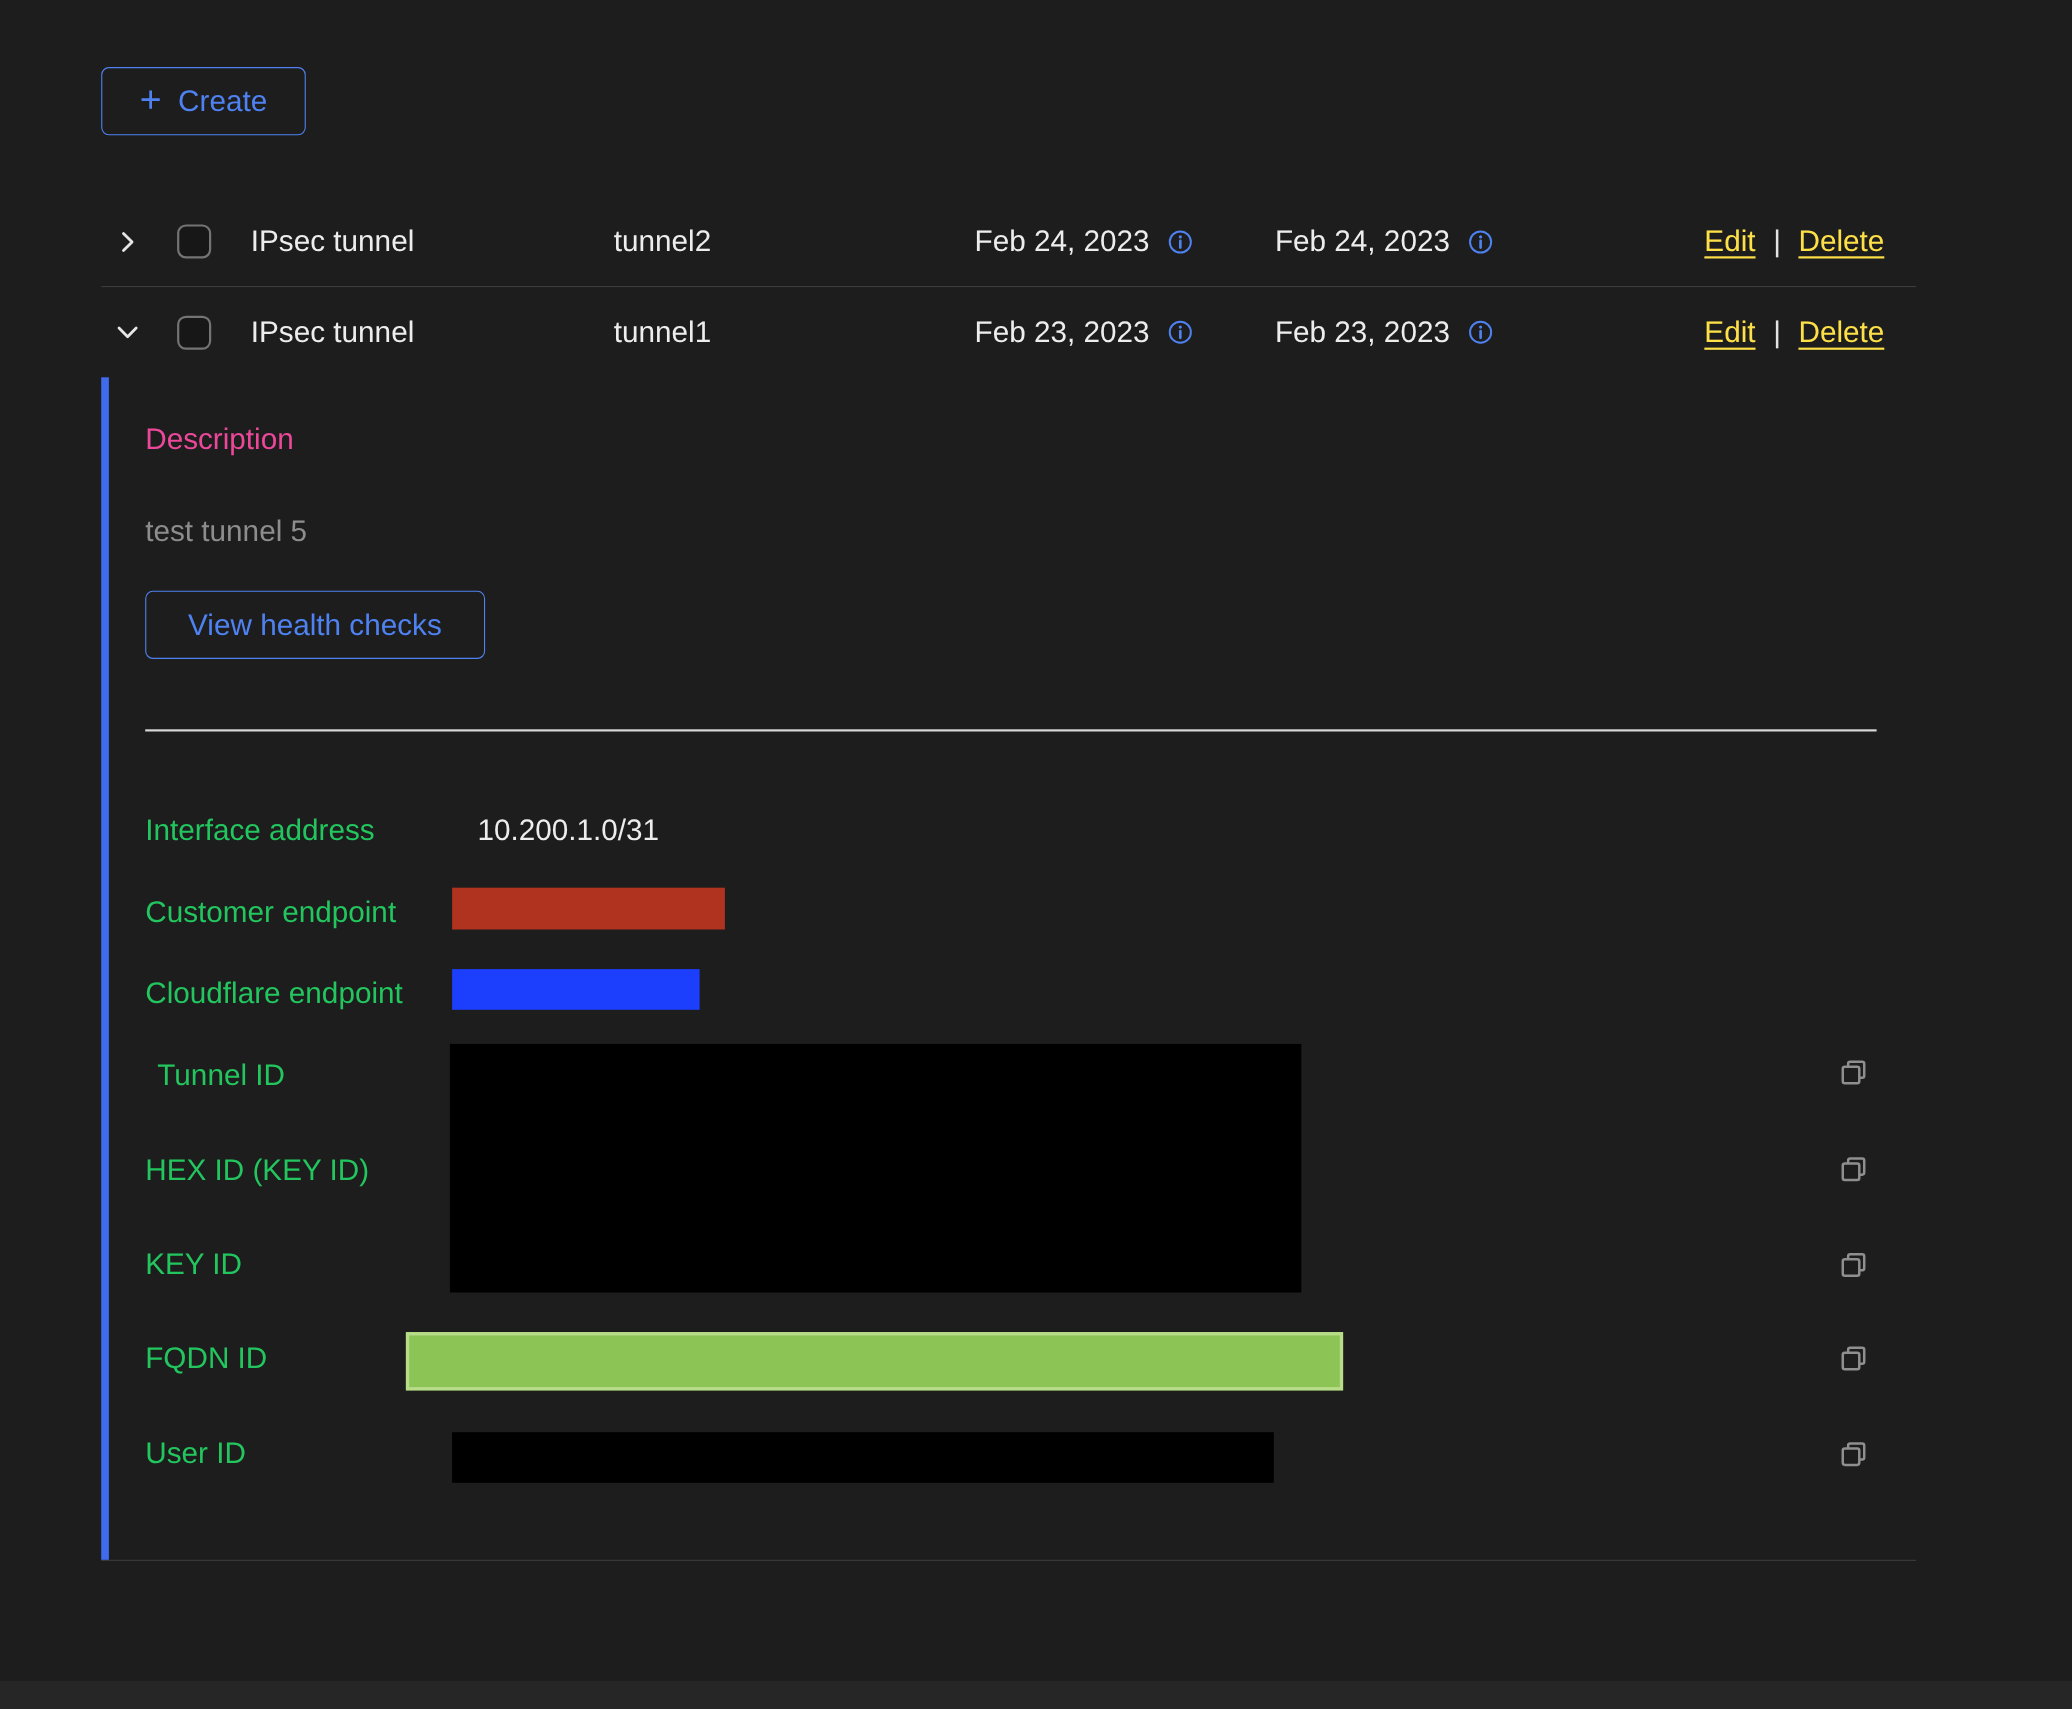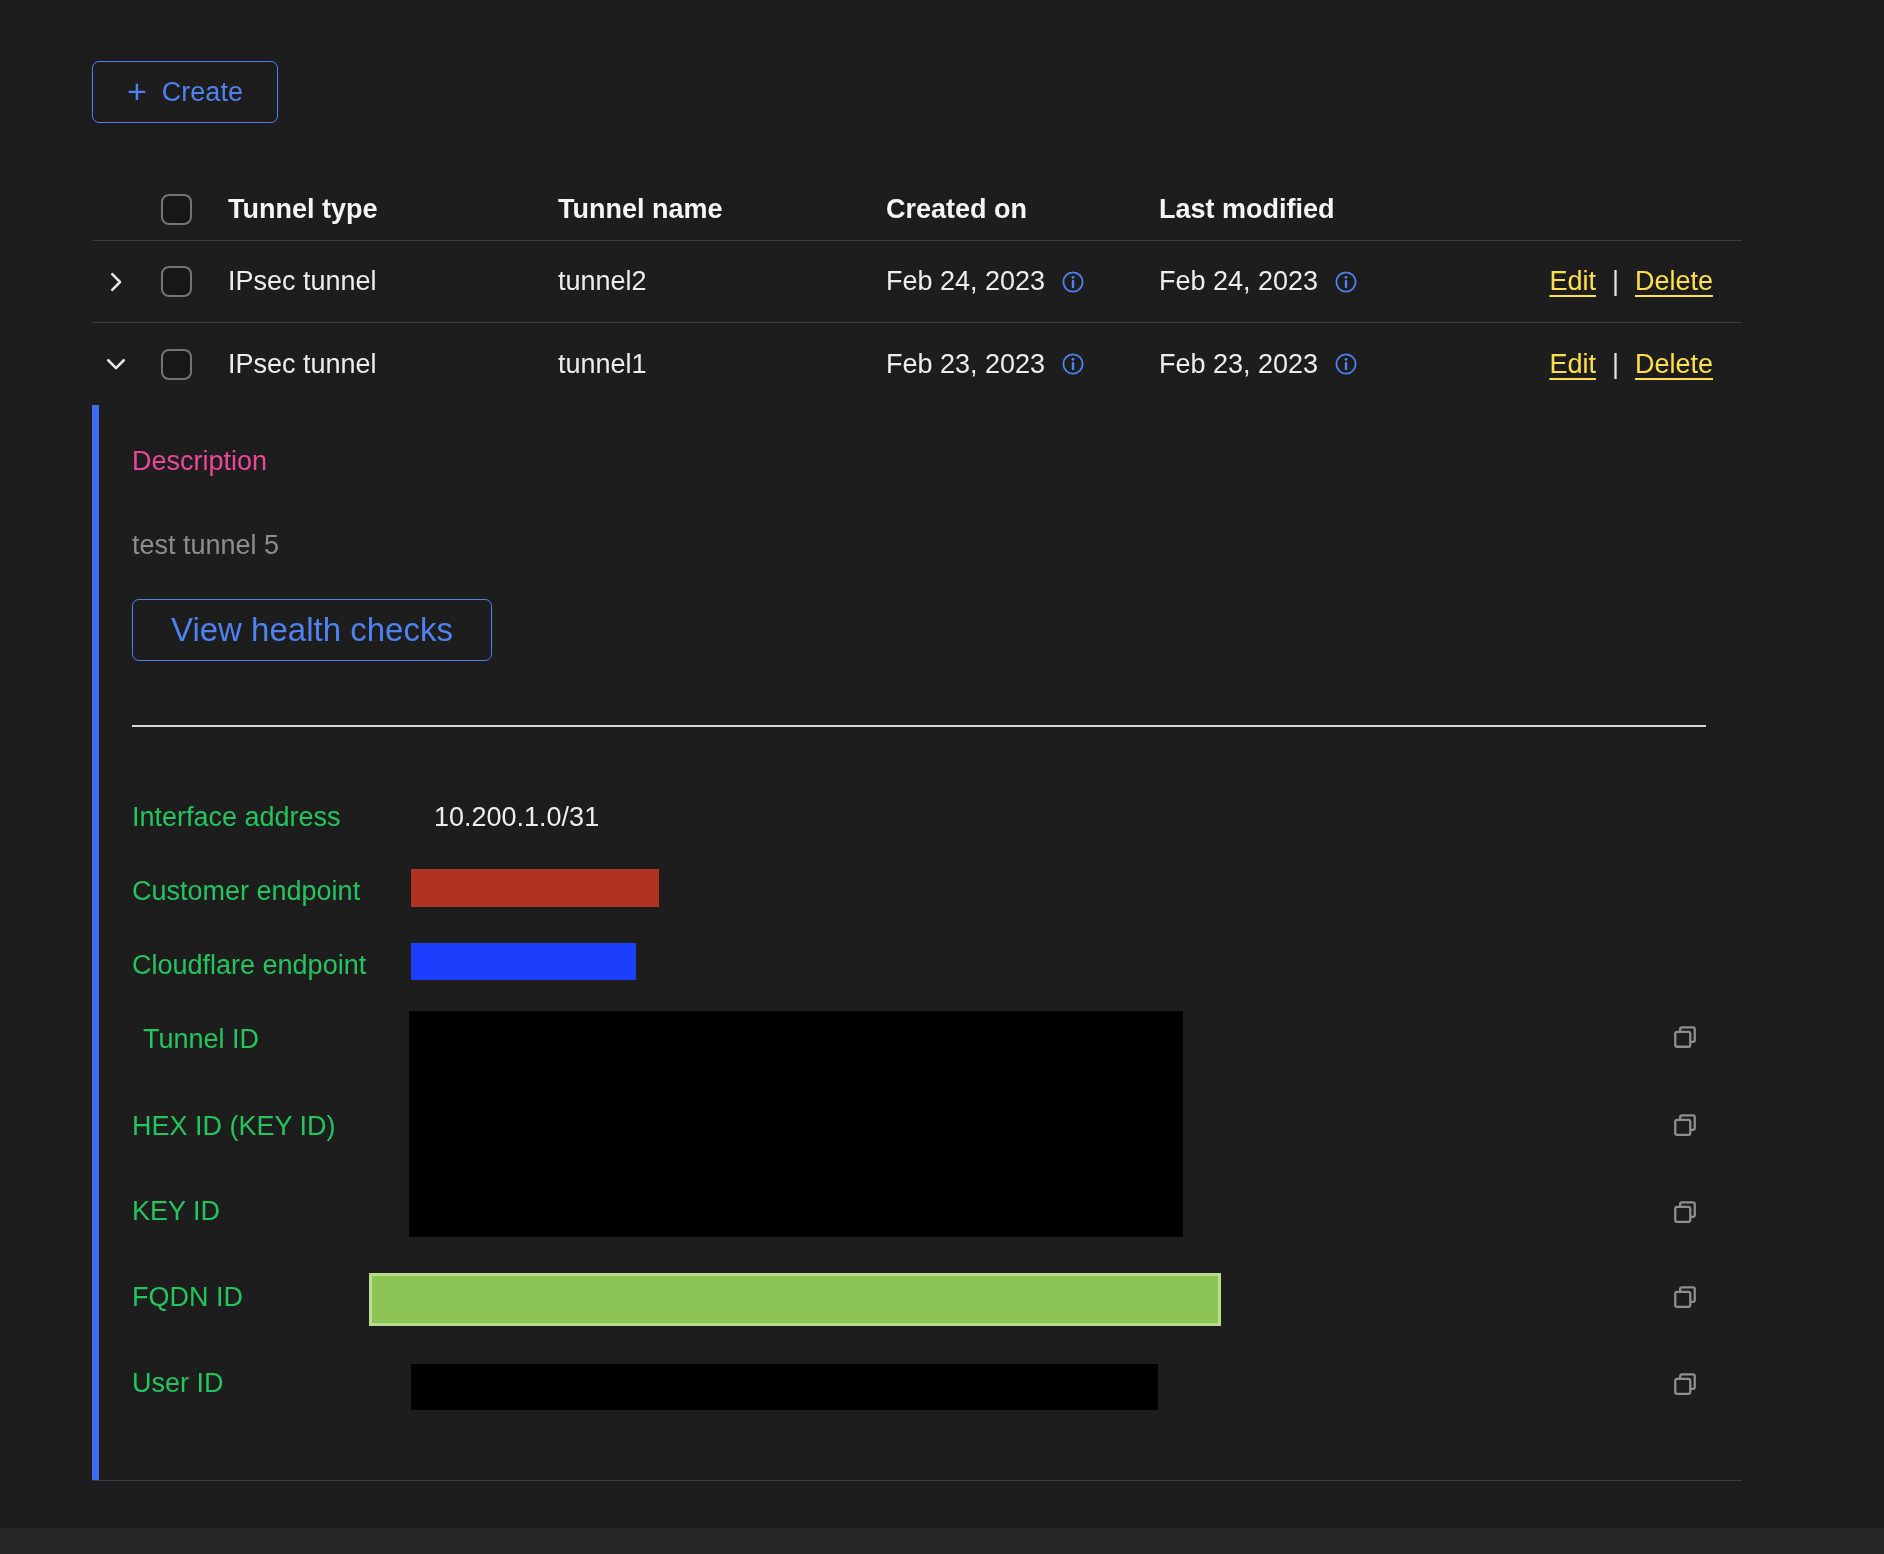--- a/index.html
+++ b/index.html
@@ -61,21 +61,21 @@
     border-bottom: 1px solid #3c3c3c;
   }
   .abs { position: absolute; }
   .blue-bar { left: 0; top: 0; width: 7px; height: 100%; background: #3f6cee; }
   .desc-label { left: 40px; top: 41px; font-weight: 400; color: #ec4899; }
   .desc-value { left: 40px; top: 125px; color: #8d8d8d; }
   .health-btn {
     left: 40px; top: 194px; height: 62px; padding: 0 38px;
     display: inline-flex; align-items: center;
     background: transparent; border: 1px solid #4f82f1; border-radius: 7px;
-    color: #4f82f1; font-size: 33px; font-family: inherit; cursor: pointer;
+    color: #4f82f1; font-size: 27px; font-family: inherit; cursor: pointer;
   }
   .divider { left: 40px; top: 320px; width: 1574px; height: 2px; background: #d8d8d8; }
 
   .f-label { color: #22c55e; }
   .l-interface { left: 40px; top: 397px; }
   .v-interface { left: 342px; top: 397px; text-align: center; }
   .l-customer  { left: 40px; top: 471px; }
   .l-cloudflare{ left: 40px; top: 545px; }
   .l-tunnelid  { left: 51px; top: 619px; }
   .l-hexid     { left: 40px; top: 706px; }
@@ -104,31 +104,20 @@
 
 <div class="page">
 
   <button class="create-btn">
     <span class="plus">+</span>
     <span>Create</span>
   </button>
 
   <div class="table">
 
-    <div class="t-row t-head">
-      <div class="col-exp"></div>
-      <div class="col-check">
-        <span class="checkbox"></span>
-      </div>
-      <div class="col-type">Tunnel type</div>
-      <div class="col-name">Tunnel name</div>
-      <div class="col-created">Created on</div>
-      <div class="col-modified">Last modified</div>
-      <div class="col-actions"></div>
-    </div>
 
     <div class="t-row t-body-row row-1">
       <div class="col-exp">
         <button class="expander">
           <span class="icon">
             <svg width="24" height="24" viewBox="0 0 16 16" fill="none" stroke="currentColor" stroke-width="1.7" stroke-linecap="round" stroke-linejoin="round">
                 <path d="M5.5 2.8 L10.7 8 L5.5 13.2"></path>
               </svg>
           </span>
         </button>

